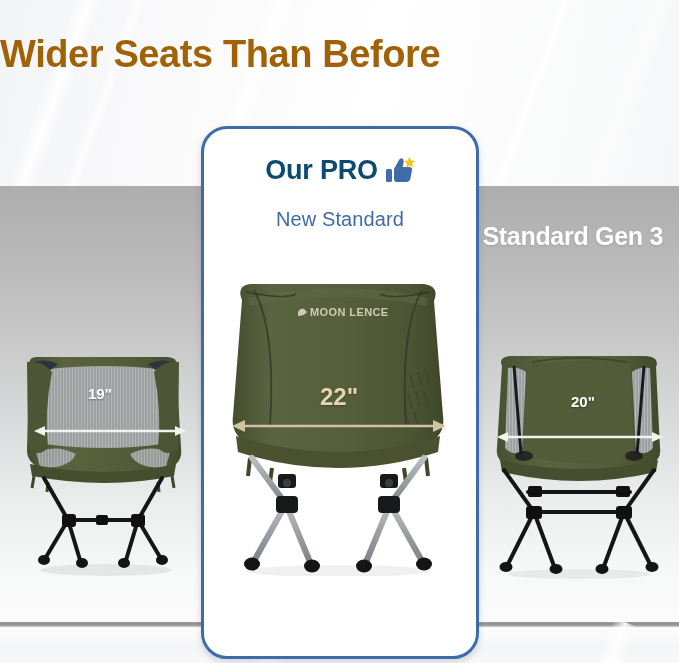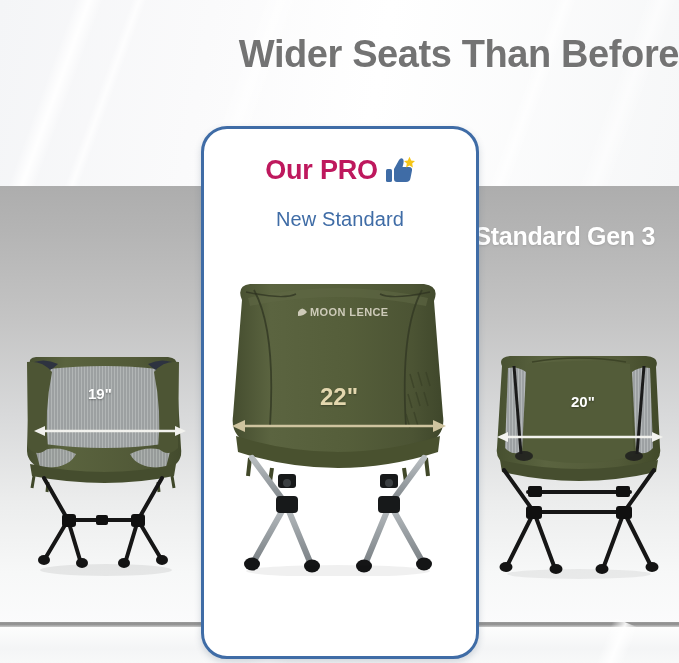--- a/index.html
+++ b/index.html
@@ -70,41 +70,41 @@
     transform: rotate(22deg);
   }
   .bg-bottom-streak.b1 { left: 250px; }
   .bg-bottom-streak.b2 { left: 600px; width: 26px; }
 
   
   .title {
     position: absolute;
     left: 0; top: 33px;
     width: 679px;
-    text-align: right;
+    text-align: left;
     font-size: 38px;
     font-weight: bold;
     letter-spacing: -0.4px;
-    color: #737373;
+    color: #a16207;
     text-shadow: 0 1px 0 rgba(255,255,255,.9);
   }
 
   
   .side-label {
     position: absolute;
     top: 222px;
     font-size: 25px;
     font-weight: bold;
     color: #ffffff;
     letter-spacing: -0.3px;
     text-shadow: 0 1px 2px rgba(120,120,120,.35);
     white-space: nowrap;
   }
   .side-label.left  { left: 8px; }
-  .side-label.right { right: 24px; }
+  .side-label.right { right: 16px; }
 
   
   .pro-panel {
     position: absolute;
     left: 201px; top: 126px;
     width: 272px; height: 527px;
     border: 3px solid #3f6ca6;
     border-radius: 26px;
     background: #ffffff;
     box-shadow: 0 3px 7px rgba(60,80,110,.22);
@@ -114,21 +114,21 @@
     left: 0; top: 26px;
     width: 272px;
     display: flex;
     align-items: center;
     justify-content: center;
     gap: 7px;
   }
   .pro-title {
     font-size: 27px;
     font-weight: bold;
-    color: #be185d;
+    color: #0c4a6e;
     letter-spacing: -0.2px;
   }
   .thumb-wrap {
     position: relative;
     width: 30px; height: 30px;
     display: inline-block;
   }
   .pro-sub {
     position: absolute;
     left: 0; top: 79px;

